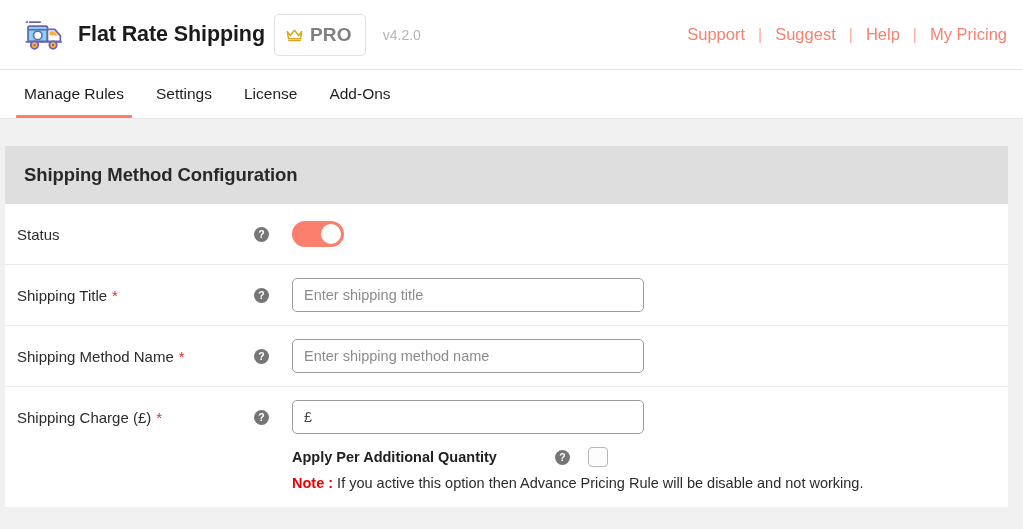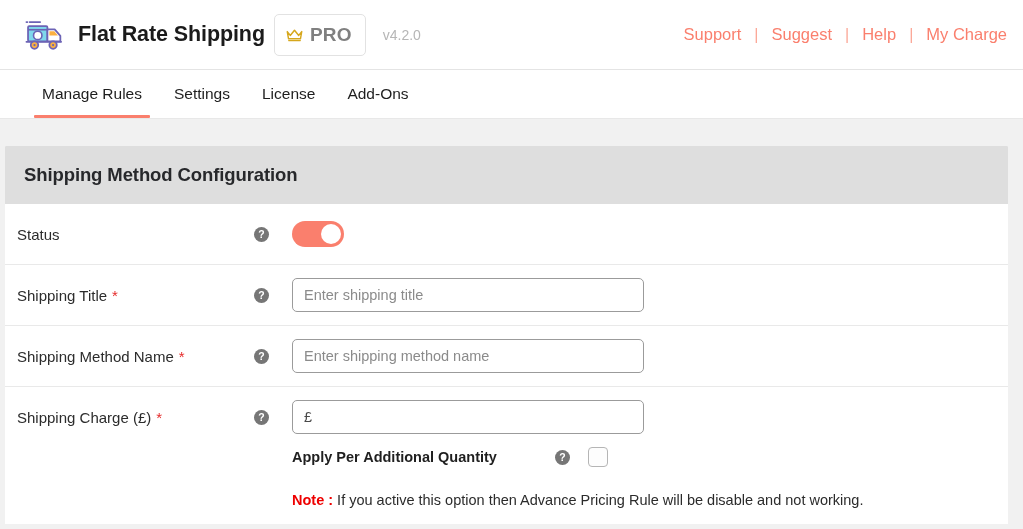--- a/index.html
+++ b/index.html
@@ -92,21 +92,21 @@
     padding: 0 11px;
     user-select: none;
   }
 
   
   .tabnav {
     height: 49px;
     background: #ffffff;
     display: flex;
     align-items: stretch;
-    padding-left: 34px;
+    padding-left: 16px;
     border-bottom: 1px solid #e8e8e8;
   }
 
   .tab {
     position: relative;
     display: flex;
     align-items: center;
     padding: 0 16px;
     font-size: 15.5px;
     color: #1e1e1e;
@@ -258,21 +258,21 @@
   .charge-main { display: flex; align-items: center; }
 
   .sub-block {
     padding: 0 0 16px 287px;
     background: #fff;
   }
 
   .sub-line {
     display: flex;
     align-items: center;
-    margin-bottom: 25px;
+    margin-bottom: 8px;
   }
 
   .sub-label {
     font-size: 14.5px;
     font-weight: bold;
     color: #1f1f1f;
     white-space: nowrap;
   }
 
   .sub-help {
@@ -335,21 +335,21 @@
 
   <span class="version">v4.2.0</span>
 
   <div class="header-links">
     <a class="header-link" href="#">Support</a>
     <span class="link-sep">|</span>
     <a class="header-link" href="#">Suggest</a>
     <span class="link-sep">|</span>
     <a class="header-link" href="#">Help</a>
     <span class="link-sep">|</span>
-    <a class="header-link" href="#">My Charge</a>
+    <a class="header-link" href="#">My Pricing</a>
   </div>
 </div>
 
 <div class="tabnav">
   <div class="tab active">
     <span>Manage Rules</span>
   </div>
   <div class="tab">
     <span>Settings</span>
   </div>

